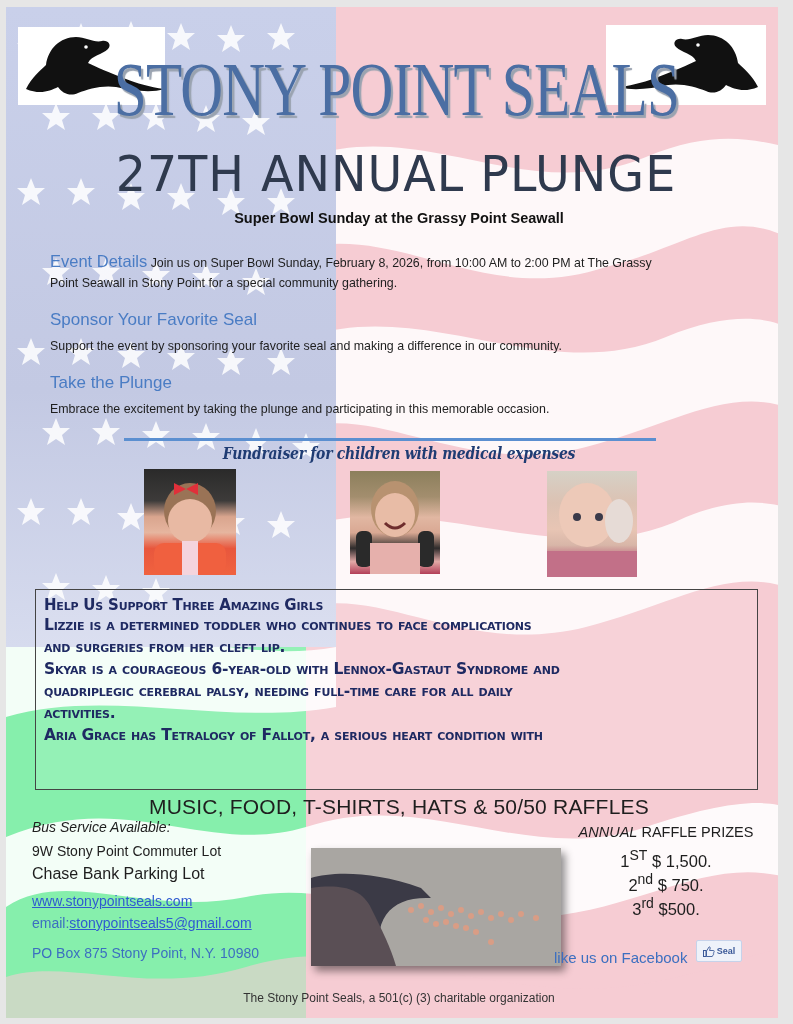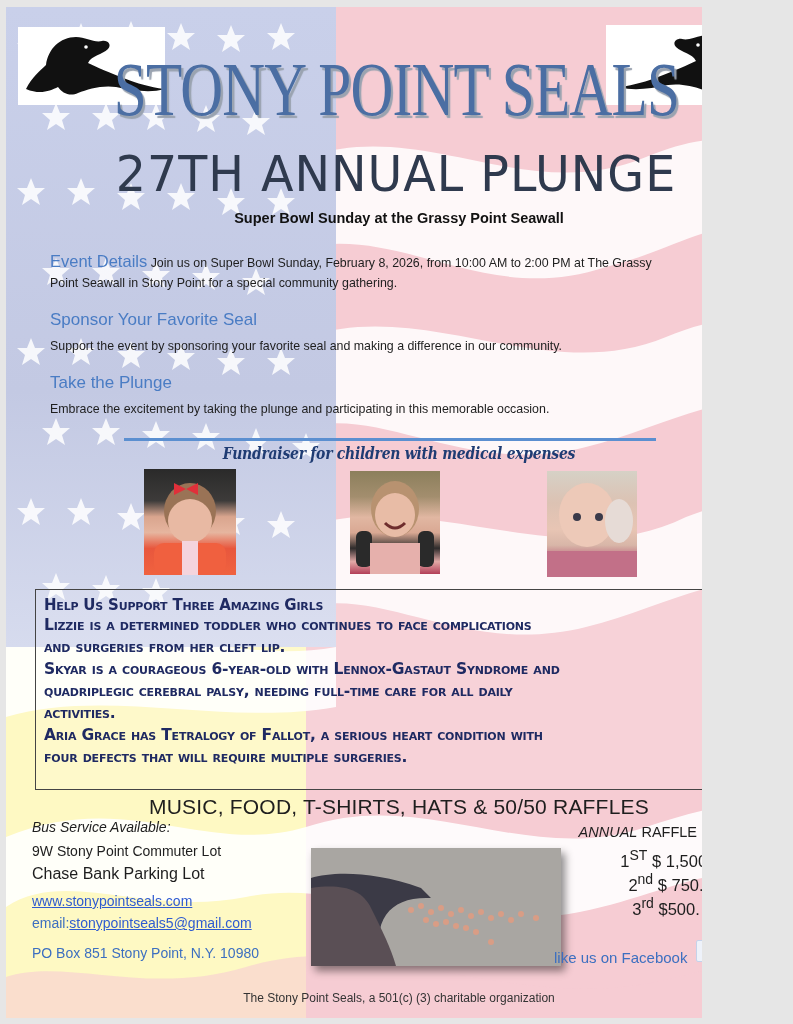--- a/index.html
+++ b/index.html
@@ -1,21 +1,21 @@
 <!DOCTYPE html>
 <html><head>
 <meta charset="utf-8">
 <style>
   * { box-sizing: border-box; margin: 0; padding: 0; }
   html, body { width: 793px; height: 1024px; overflow: hidden; }
   body { background: #e6e6e6; font-family: "Liberation Sans", sans-serif; position: relative; }
 
   .page {
-    position: absolute; left: 6px; top: 7px; width: 696px; height: 1011px;
-    background: #fef9c3; overflow: hidden;
+    position: absolute; left: 6px; top: 7px; width: 772px; height: 1011px;
+    background: #86efac; overflow: hidden;
   }
 
   
   .flag { position: absolute; inset: 0; overflow: hidden; }
   .flag .canton {
     position: absolute; left: 0; top: 0; width: 330px; height: 640px;
     background: linear-gradient(180deg, #c9d0ea 0%, #c3c9e3 60%, #d6dbee 100%);
   }
   .flag .stars { position: absolute; left: 0; top: 0; width: 330px; height: 640px; }
   .flag .right-pink {
@@ -255,35 +255,34 @@
     </div>
 
     <div class="girls-box">
       <div class="line head">Help Us Support Three Amazing Girls</div>
       <div class="line">Lizzie is a determined toddler who continues to face complications</div>
       <div class="line">and surgeries from her cleft lip.</div>
       <div class="line">Skyar is a courageous 6-year-old with Lennox-Gastaut Syndrome and</div>
       <div class="line">quadriplegic cerebral palsy, needing full-time care for all daily</div>
       <div class="line">activities.</div>
       <div class="line">Aria Grace has Tetralogy of Fallot, a serious heart condition with</div>
-      <div class="line">four defects that will require multiple surgeries.</div>
     </div>
 
     <div class="music">MUSIC, FOOD, T-SHIRTS, HATS &amp; 50/50 RAFFLES</div>
 
     <div class="info" style="top:812px;">
       <span class="italic">Bus Service Available:</span>
     </div>
     <div class="info" style="top:836px;">9W Stony Point Commuter Lot</div>
     <div class="info big" style="top:858px;">Chase Bank Parking Lot</div>
     <div class="info link" style="top:886px;">www.stonypointseals.com</div>
     <div class="info blue" style="top:908px;">
       <span>email:</span><span class="link" style="text-decoration:underline; color:#2f5bd0;">stonypointseals5@gmail.com</span>
     </div>
-    <div class="info blue" style="top:938px;">PO Box 851 Stony Point, N.Y. 10980</div>
+    <div class="info blue" style="top:938px;">PO Box 875 Stony Point, N.Y. 10980</div>
 
     <div class="plunge-photo">
       <svg width="250" height="118" viewBox="0 0 250 118">
         <rect width="250" height="118" fill="#a9a6a2"></rect>
         <path d="M0,30 C20,24 60,22 110,40 L120,50 C80,48 60,70 70,118 L0,118 Z" fill="#3b3a46"></path>
         <path d="M0,40 C30,36 50,40 60,60 C70,80 80,100 85,118 L0,118 Z" fill="#5a4f55"></path>
         <g fill="#d99d85">
           <circle cx="100" cy="62" r="3"></circle>
             <circle cx="110" cy="58" r="3"></circle>
             <circle cx="120" cy="64" r="3"></circle>

